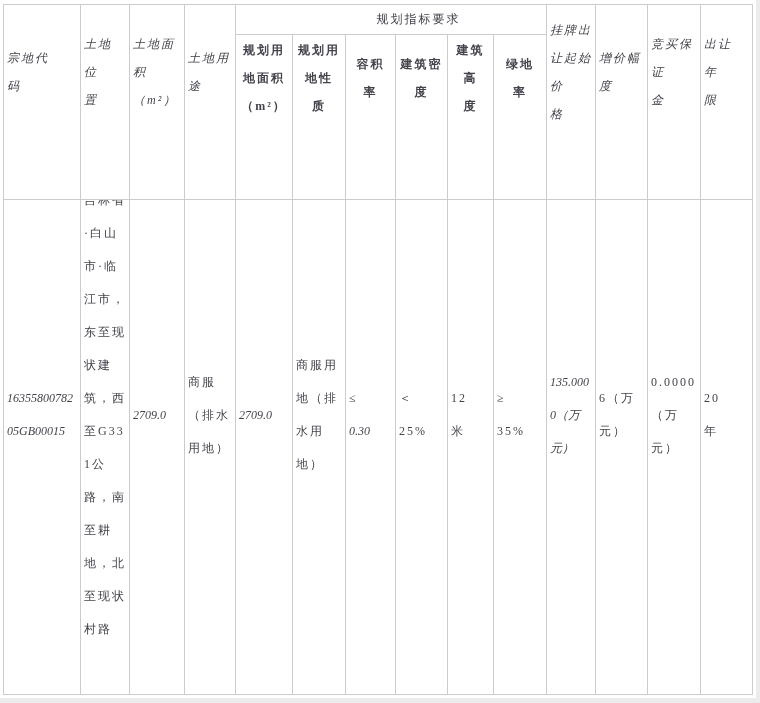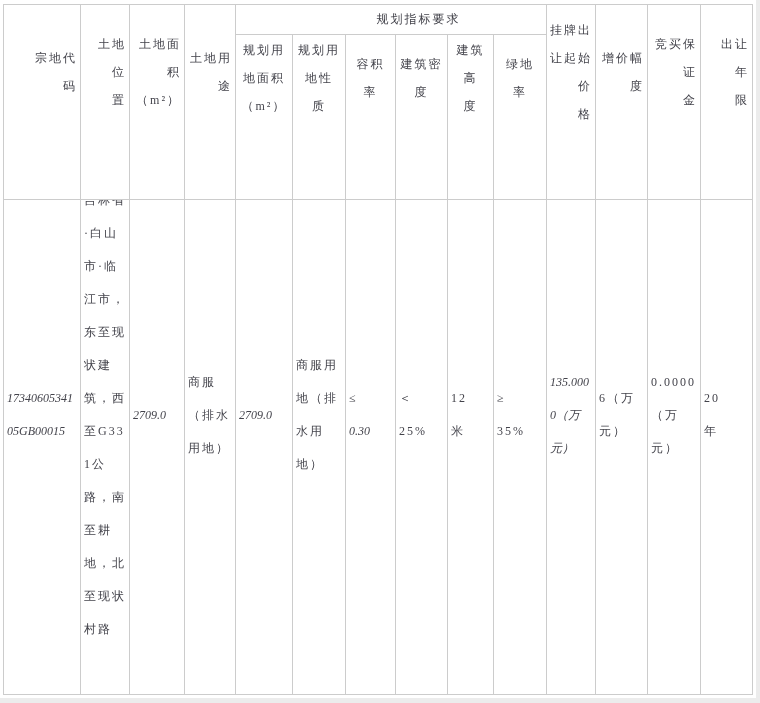--- a/index.html
+++ b/index.html
@@ -48,34 +48,36 @@
     vertical-align: middle;
     text-align: center;
     padding-left: 58px;
     letter-spacing: 2px;
   }
   .hblk {
     height: 134px;
     display: flex;
     flex-direction: column;
     justify-content: center;
-    text-align: right;
+    text-align: left;
     line-height: 28px;
     white-space: pre-line;
     letter-spacing: 2px;
+    font-style: italic;
   }
   .sblk {
     height: 86px;
     display: flex;
     flex-direction: column;
     justify-content: center;
     text-align: center;
     line-height: 28px;
     white-space: pre-line;
     letter-spacing: 2px;
+    font-weight: bold;
   }
   .dblk {
     height: 430px;
     display: flex;
     flex-direction: column;
     justify-content: center;
     line-height: 33px;
     white-space: pre-line;
     word-break: break-all;
     letter-spacing: 2px;
@@ -172,21 +174,21 @@
           </th>
           <th>
             <div class="sblk">绿地
 率</div>
           </th>
         </tr>
       </thead>
       <tbody>
         <tr class="data-row">
           <td>
-            <div class="dblk num">17340605341
+            <div class="dblk num">16355800782
 05GB00015</div>
           </td>
           <td>
             <div class="dblk">吉林省·白山市·临江市，东至现状建筑，西至G331公路，南至耕地，北至现状村路</div>
           </td>
           <td>
             <div class="dblk num">2709.0</div>
           </td>
           <td>
             <div class="dblk">商服（排水用地）</div>

